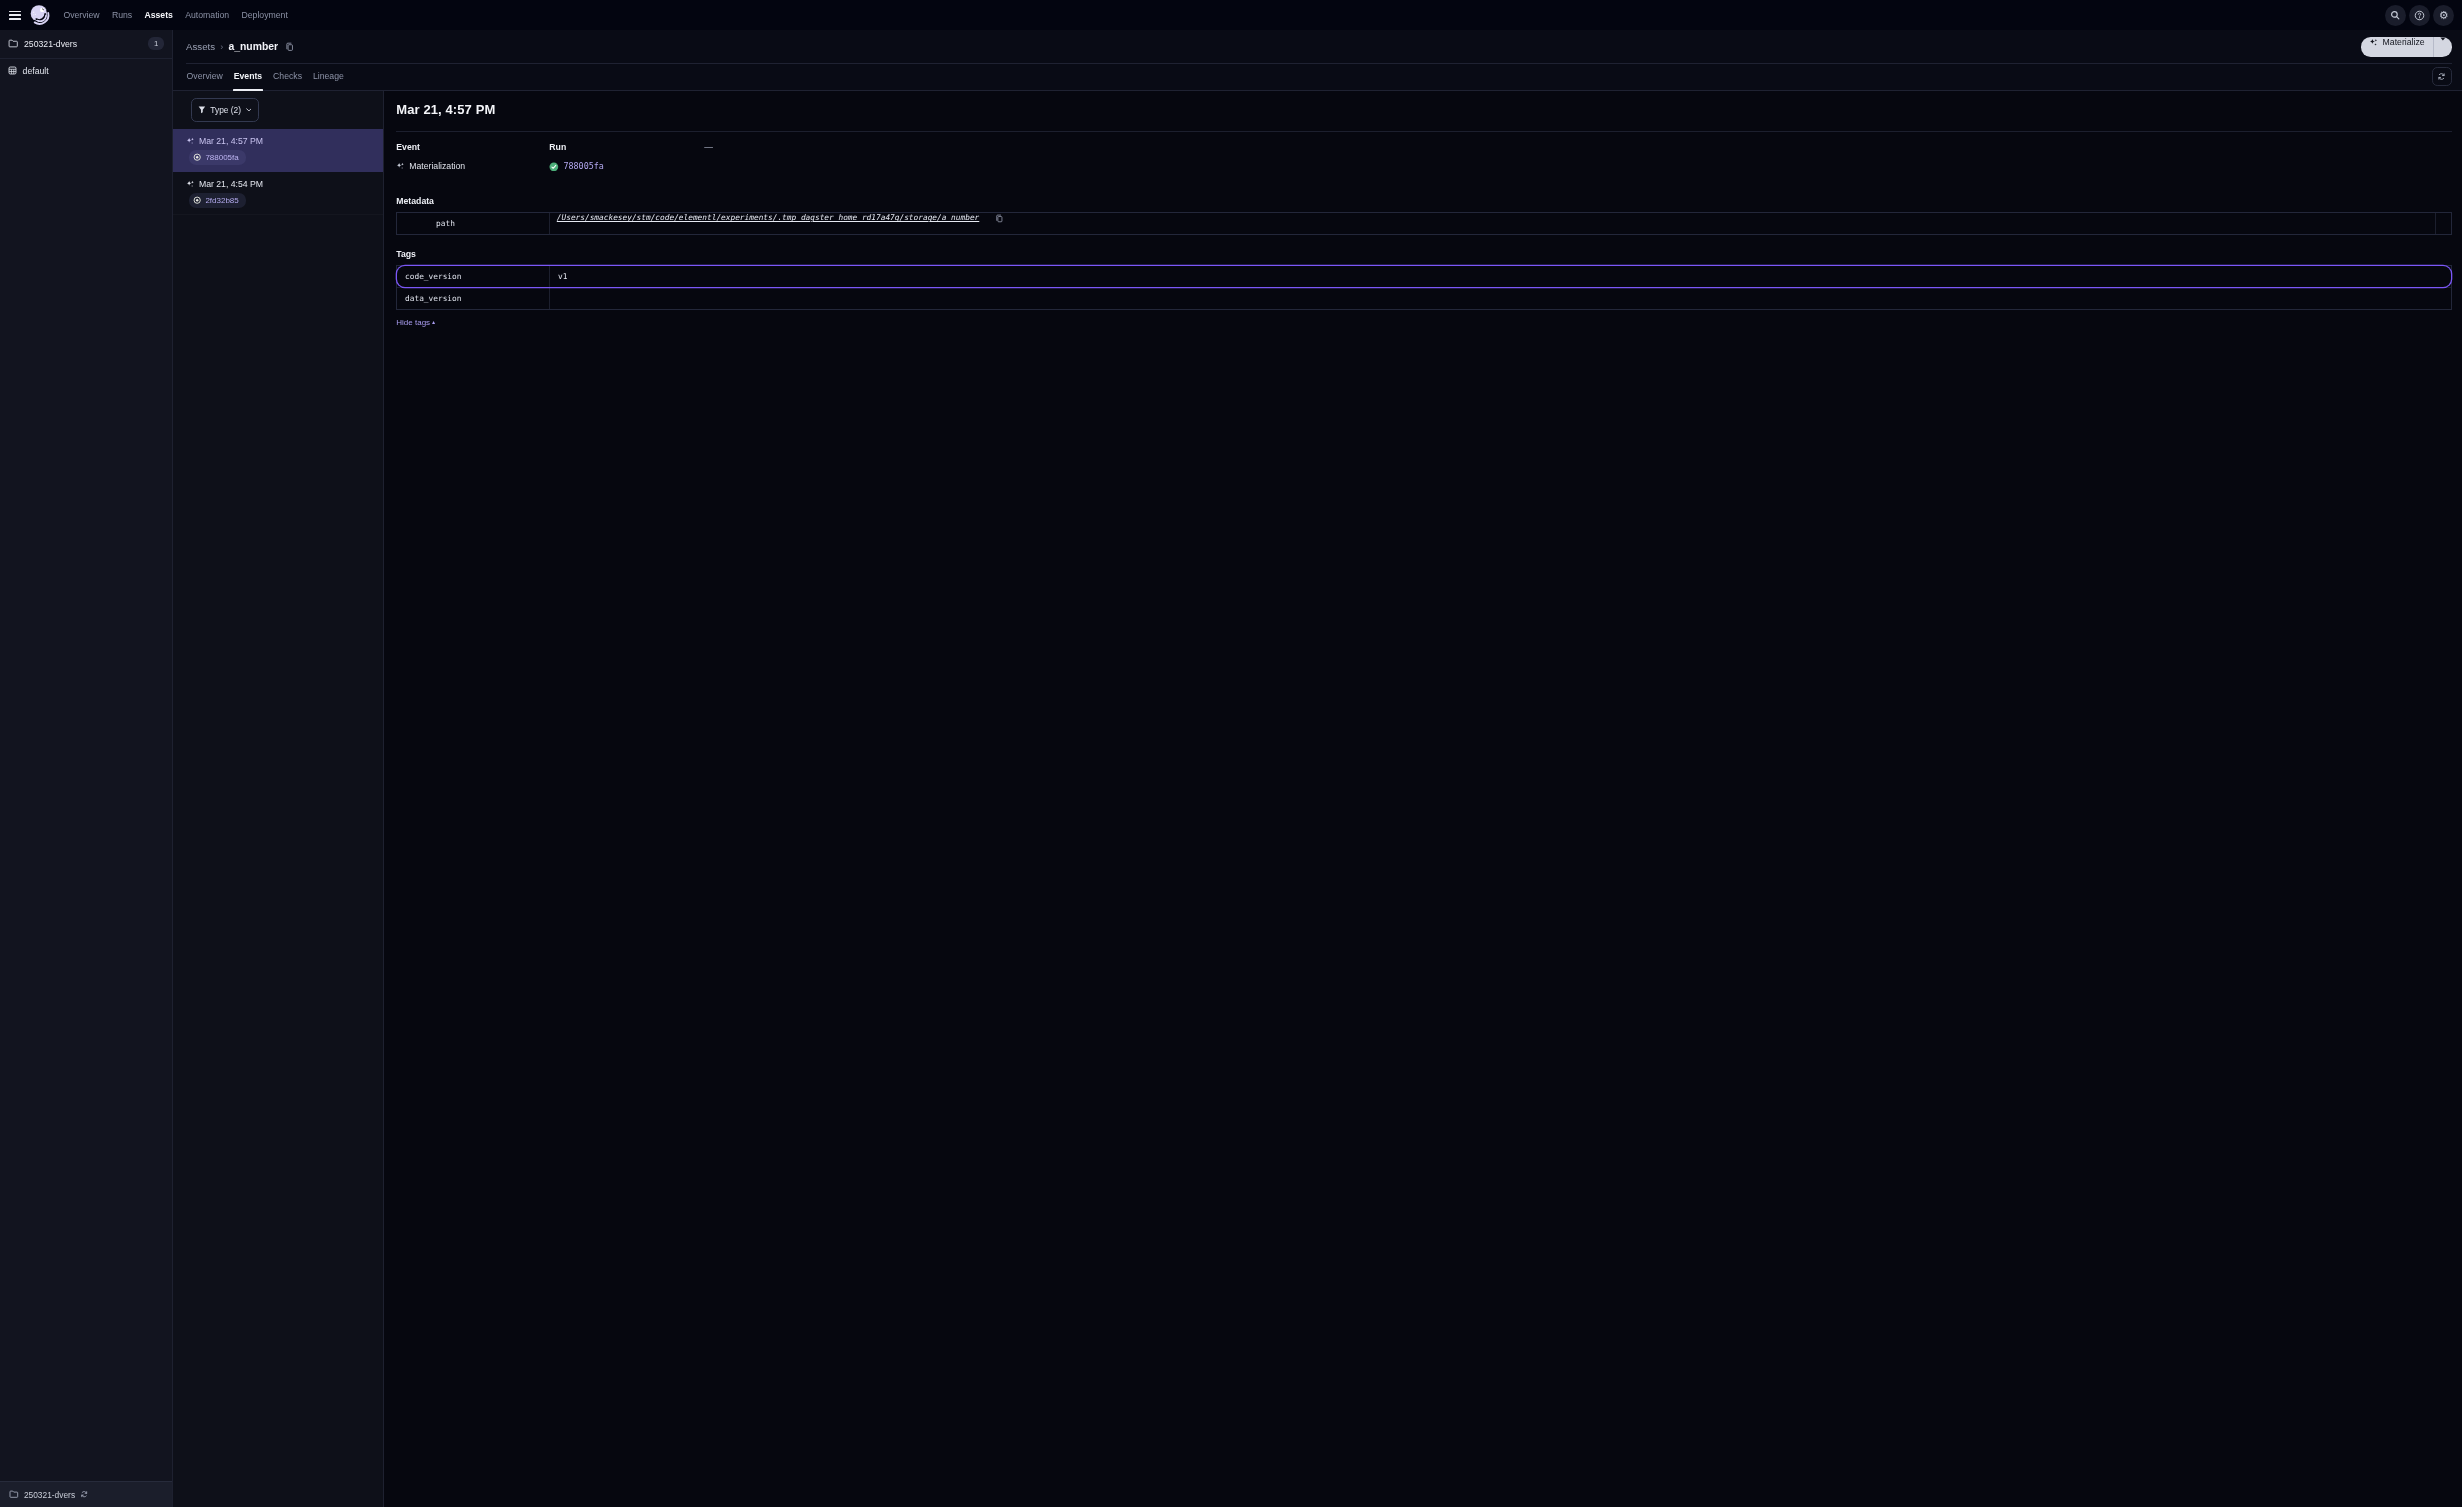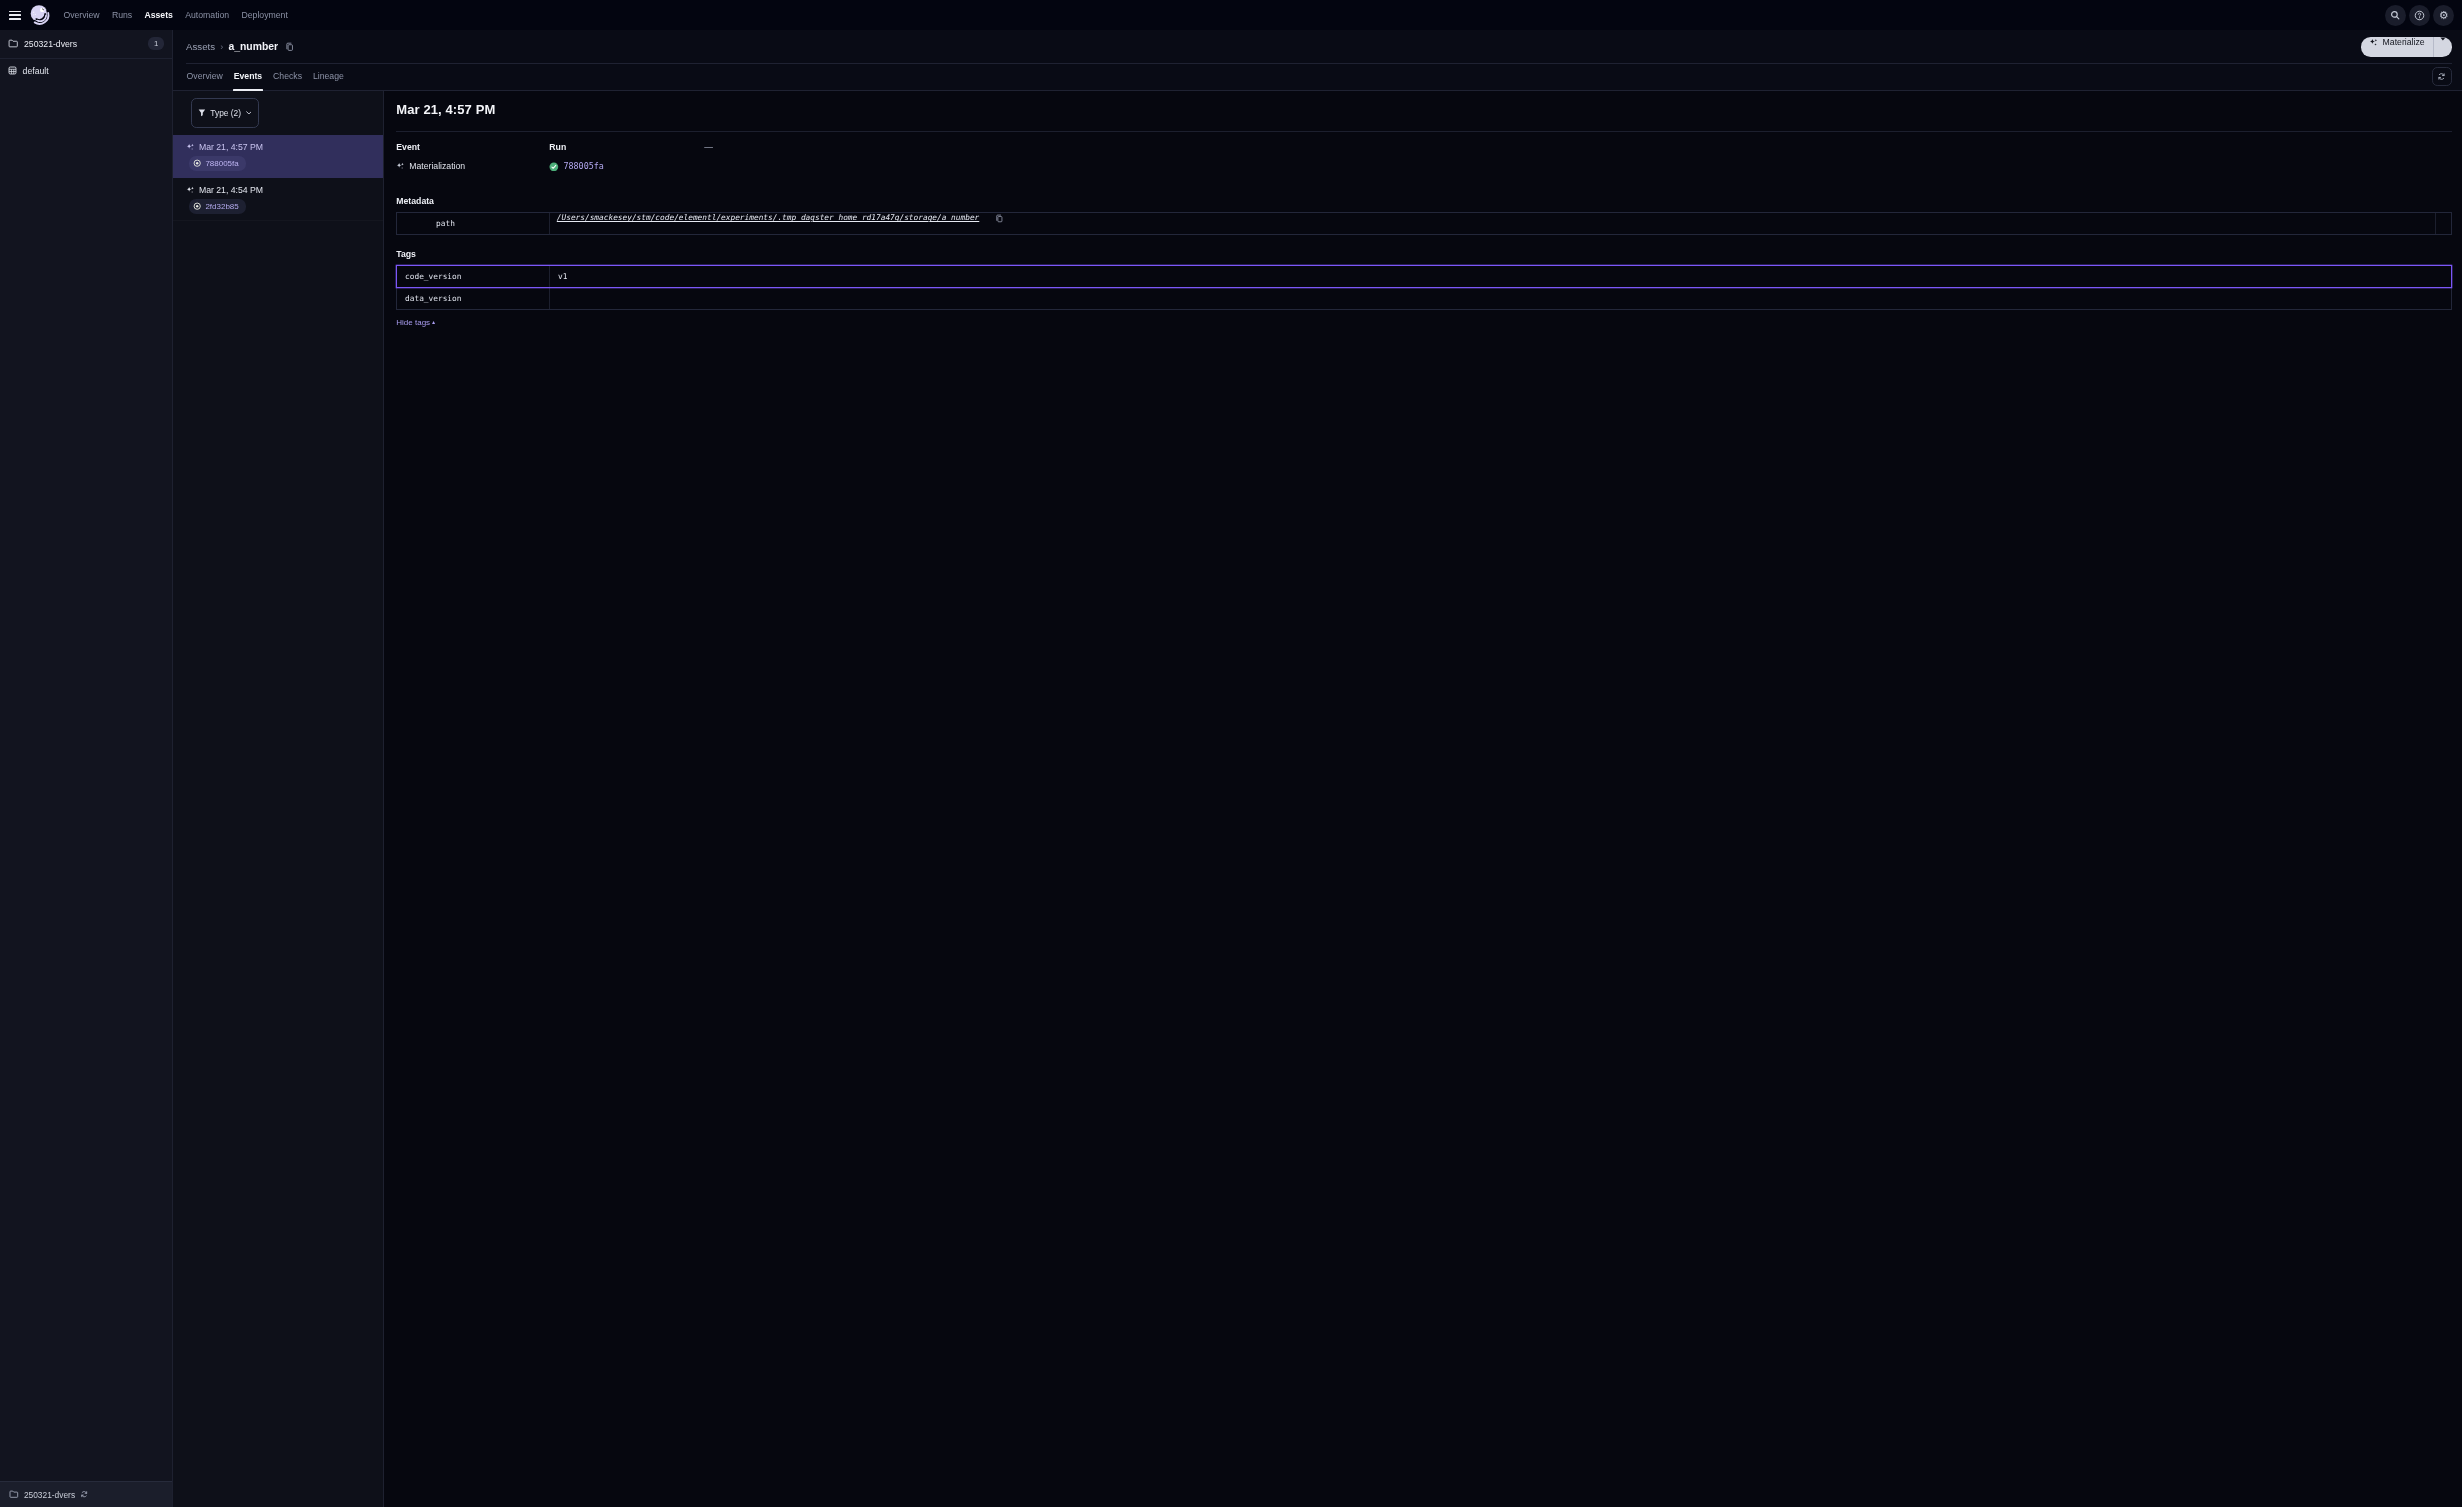--- a/index.html
+++ b/index.html
@@ -82,21 +82,21 @@
     background:transparent; border:0.6px solid #272b3c; color:#b4bac8; cursor:pointer;
     display:flex; align-items:center; justify-content:center;
   }
 
   .content { flex:1; display:flex; min-height:0; }
 
   
   .event-panel { width:211px; background:#0e1019; border-right:0.6px solid #1e2130; }
   .filter-row { padding:6.5px 0 7.1px 17.5px; }
   .type-btn {
-    display:inline-flex; align-items:center; gap:4.5px; height:30px; padding:0 6.5px;
+    display:inline-flex; align-items:center; gap:4.5px; height:24px; padding:0 6.5px;
     background:transparent; border:0.6px solid #333950; border-radius:5.2px; color:#dde0ea;
     font-size:8.4px; cursor:pointer;
   }
   .event-item { height:43px; padding:7.1px 0 0 13px; cursor:pointer; border-bottom:0.6px solid #14161f; }
   .event-item.selected { background:#312f5c; border-bottom-color:#312f5c; }
   .evt-line1 { display:flex; align-items:center; gap:4.5px; font-size:8.7px; color:#e3e6ee; }
   .event-item.selected .evt-line1 { color:#c9c4f0; }
   .evt-pill {
     display:inline-flex; align-items:center; gap:3.9px; height:14.2px; margin:4.5px 0 0 2.6px;
     padding:0 7.1px 0 4.5px; border-radius:7.1px; background:#1d2031; color:#b2a9ec; font-size:8px;
@@ -129,21 +129,21 @@
   .meta-value { padding:0 6.5px; height:21px; display:flex; align-items:flex-start; gap:14px; min-width:0;font-style:italic; }
   .meta-link {
     font-family:"DejaVu Sans Mono", monospace; font-size:7.8px; color:#e6e9f2;
     text-decoration:underline; white-space:nowrap; cursor:pointer;
   }
   .meta-actions { border-left:0.6px solid #1c1f2e; }
 
   .tags-table { margin-top:5.8px; border:0.6px solid #23273a; }
   .tag-row { display:grid; grid-template-columns:153px 1fr; }
   .tag-row + .tag-row { border-top:0.6px solid #1c1f2e; }
-  .tag-row.highlighted { box-shadow:0 0 0 1.3px #7b57f7; position:relative; z-index:2; }
+  .tag-row.highlighted { box-shadow:0 0 0 1.3px #7b57f7; position:relative; z-index:2;border-radius:8px; }
   .tag-key {
     padding:0 7.8px; height:21px; display:flex; align-items:center; border-right:0.6px solid #1c1f2e;
     font-family:"DejaVu Sans Mono", monospace; font-size:7.8px; color:#dfe2ec;
   }
   .tag-value { padding:0 7.8px; height:21px; display:flex; align-items:center; font-size:8.4px; color:#e3e6ee; white-space:nowrap; }
   .tag-value.mono { font-family:"DejaVu Sans Mono", monospace; font-size:7.8px; }
 
   .hide-tags { margin-top:8.4px; display:inline-flex; align-items:center; gap:1px; font-size:8px; color:#a89bee; cursor:pointer; background:none; border:none; }
   .hide-caret { font-size:5.2px; line-height:1; }
 

